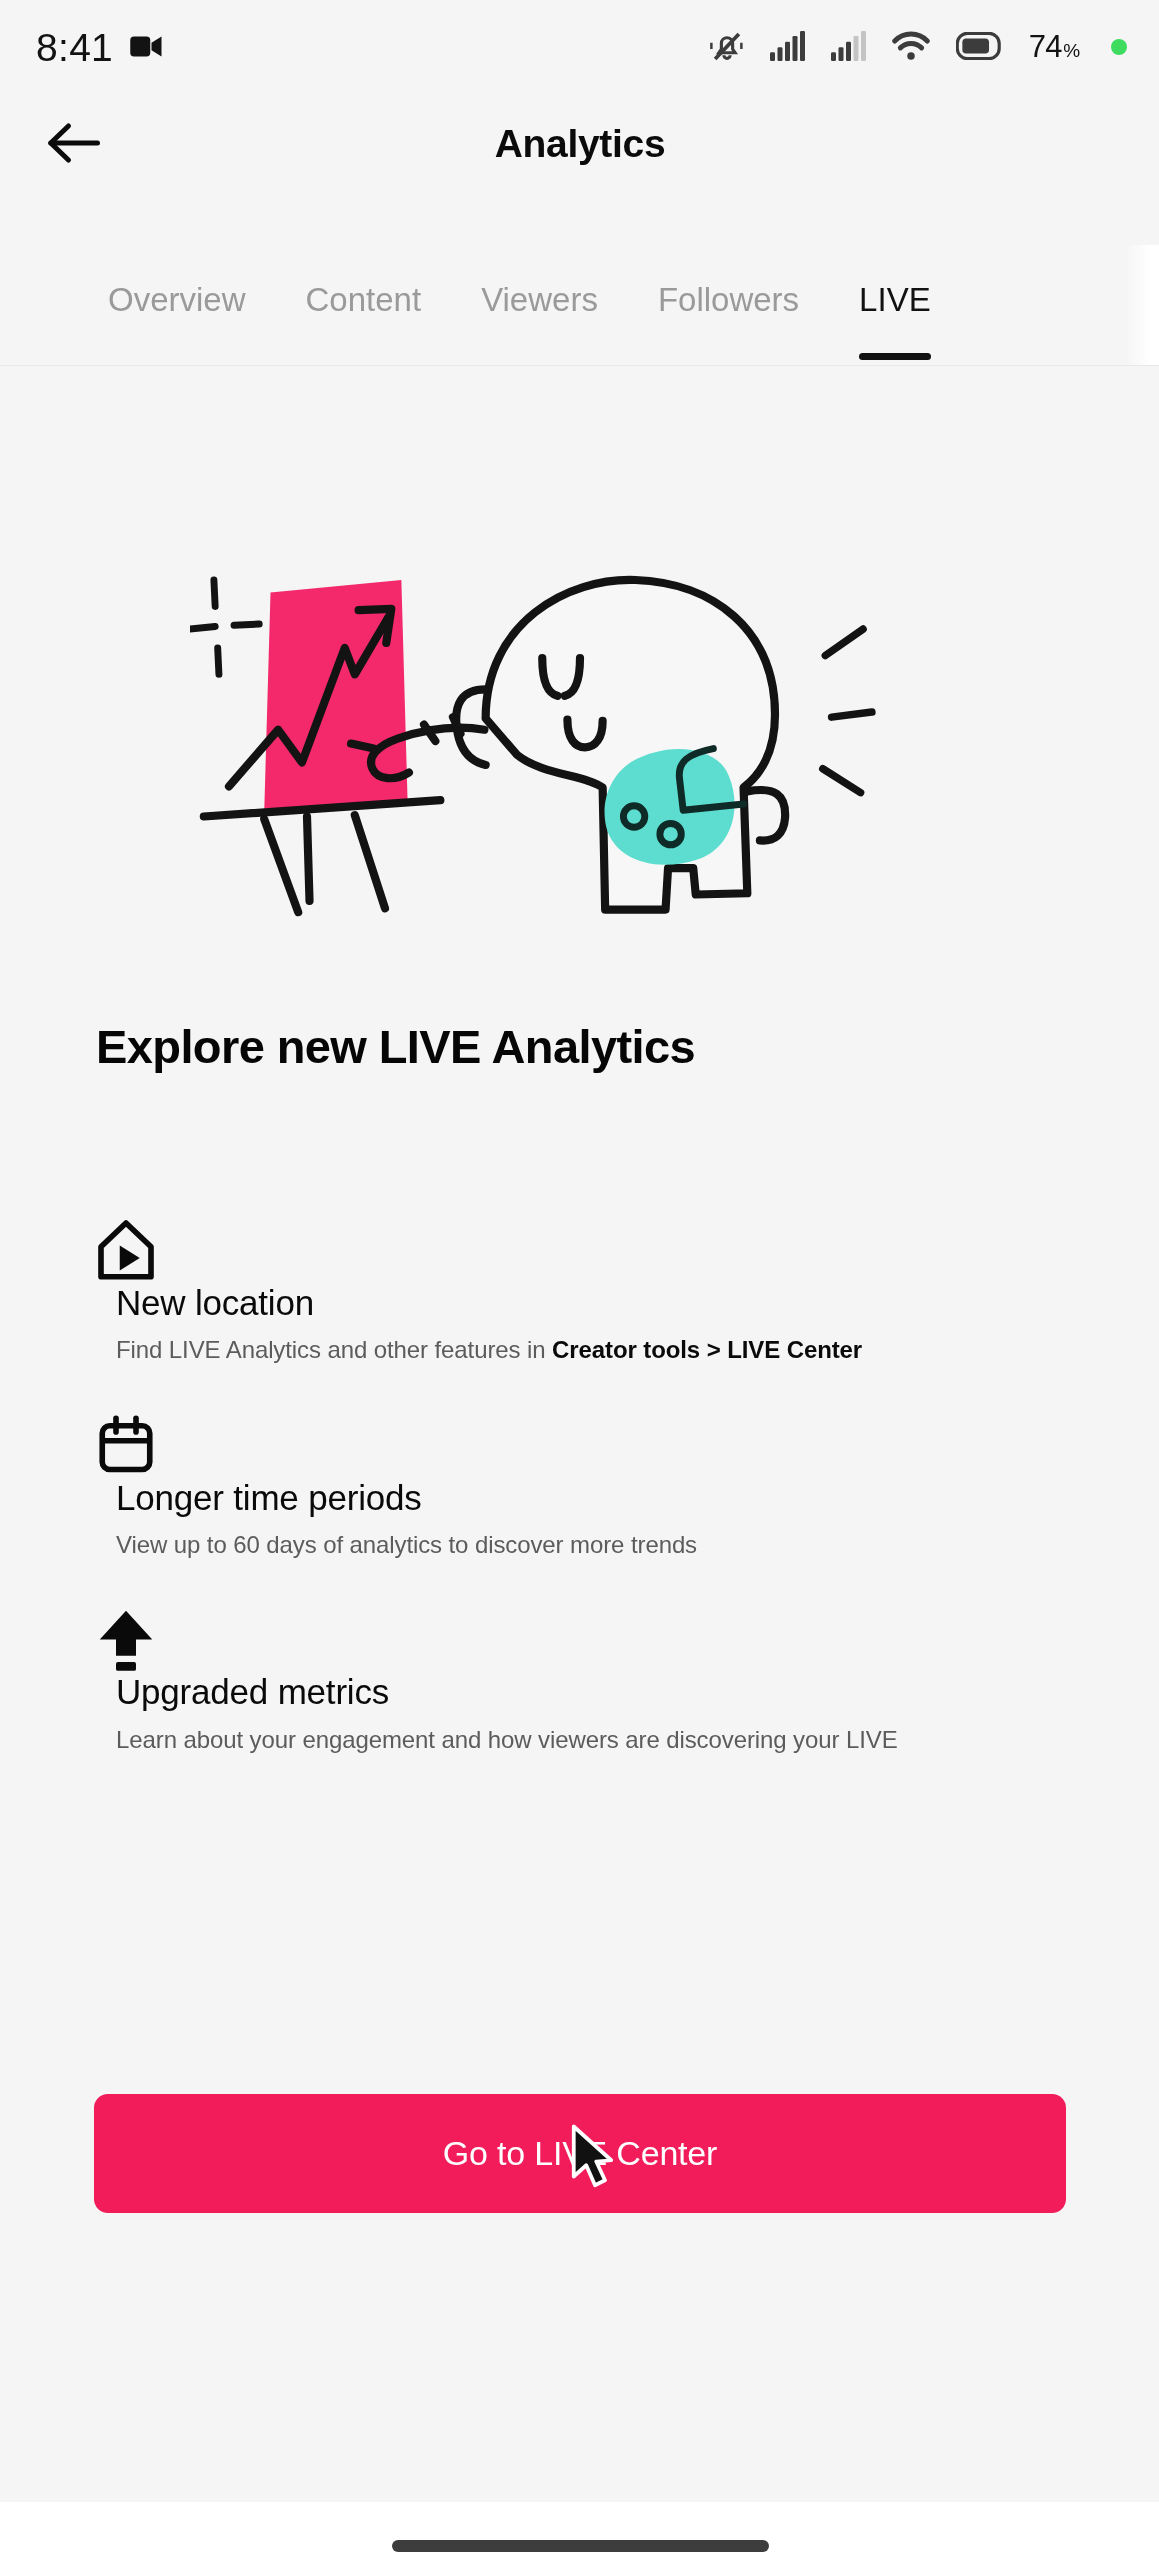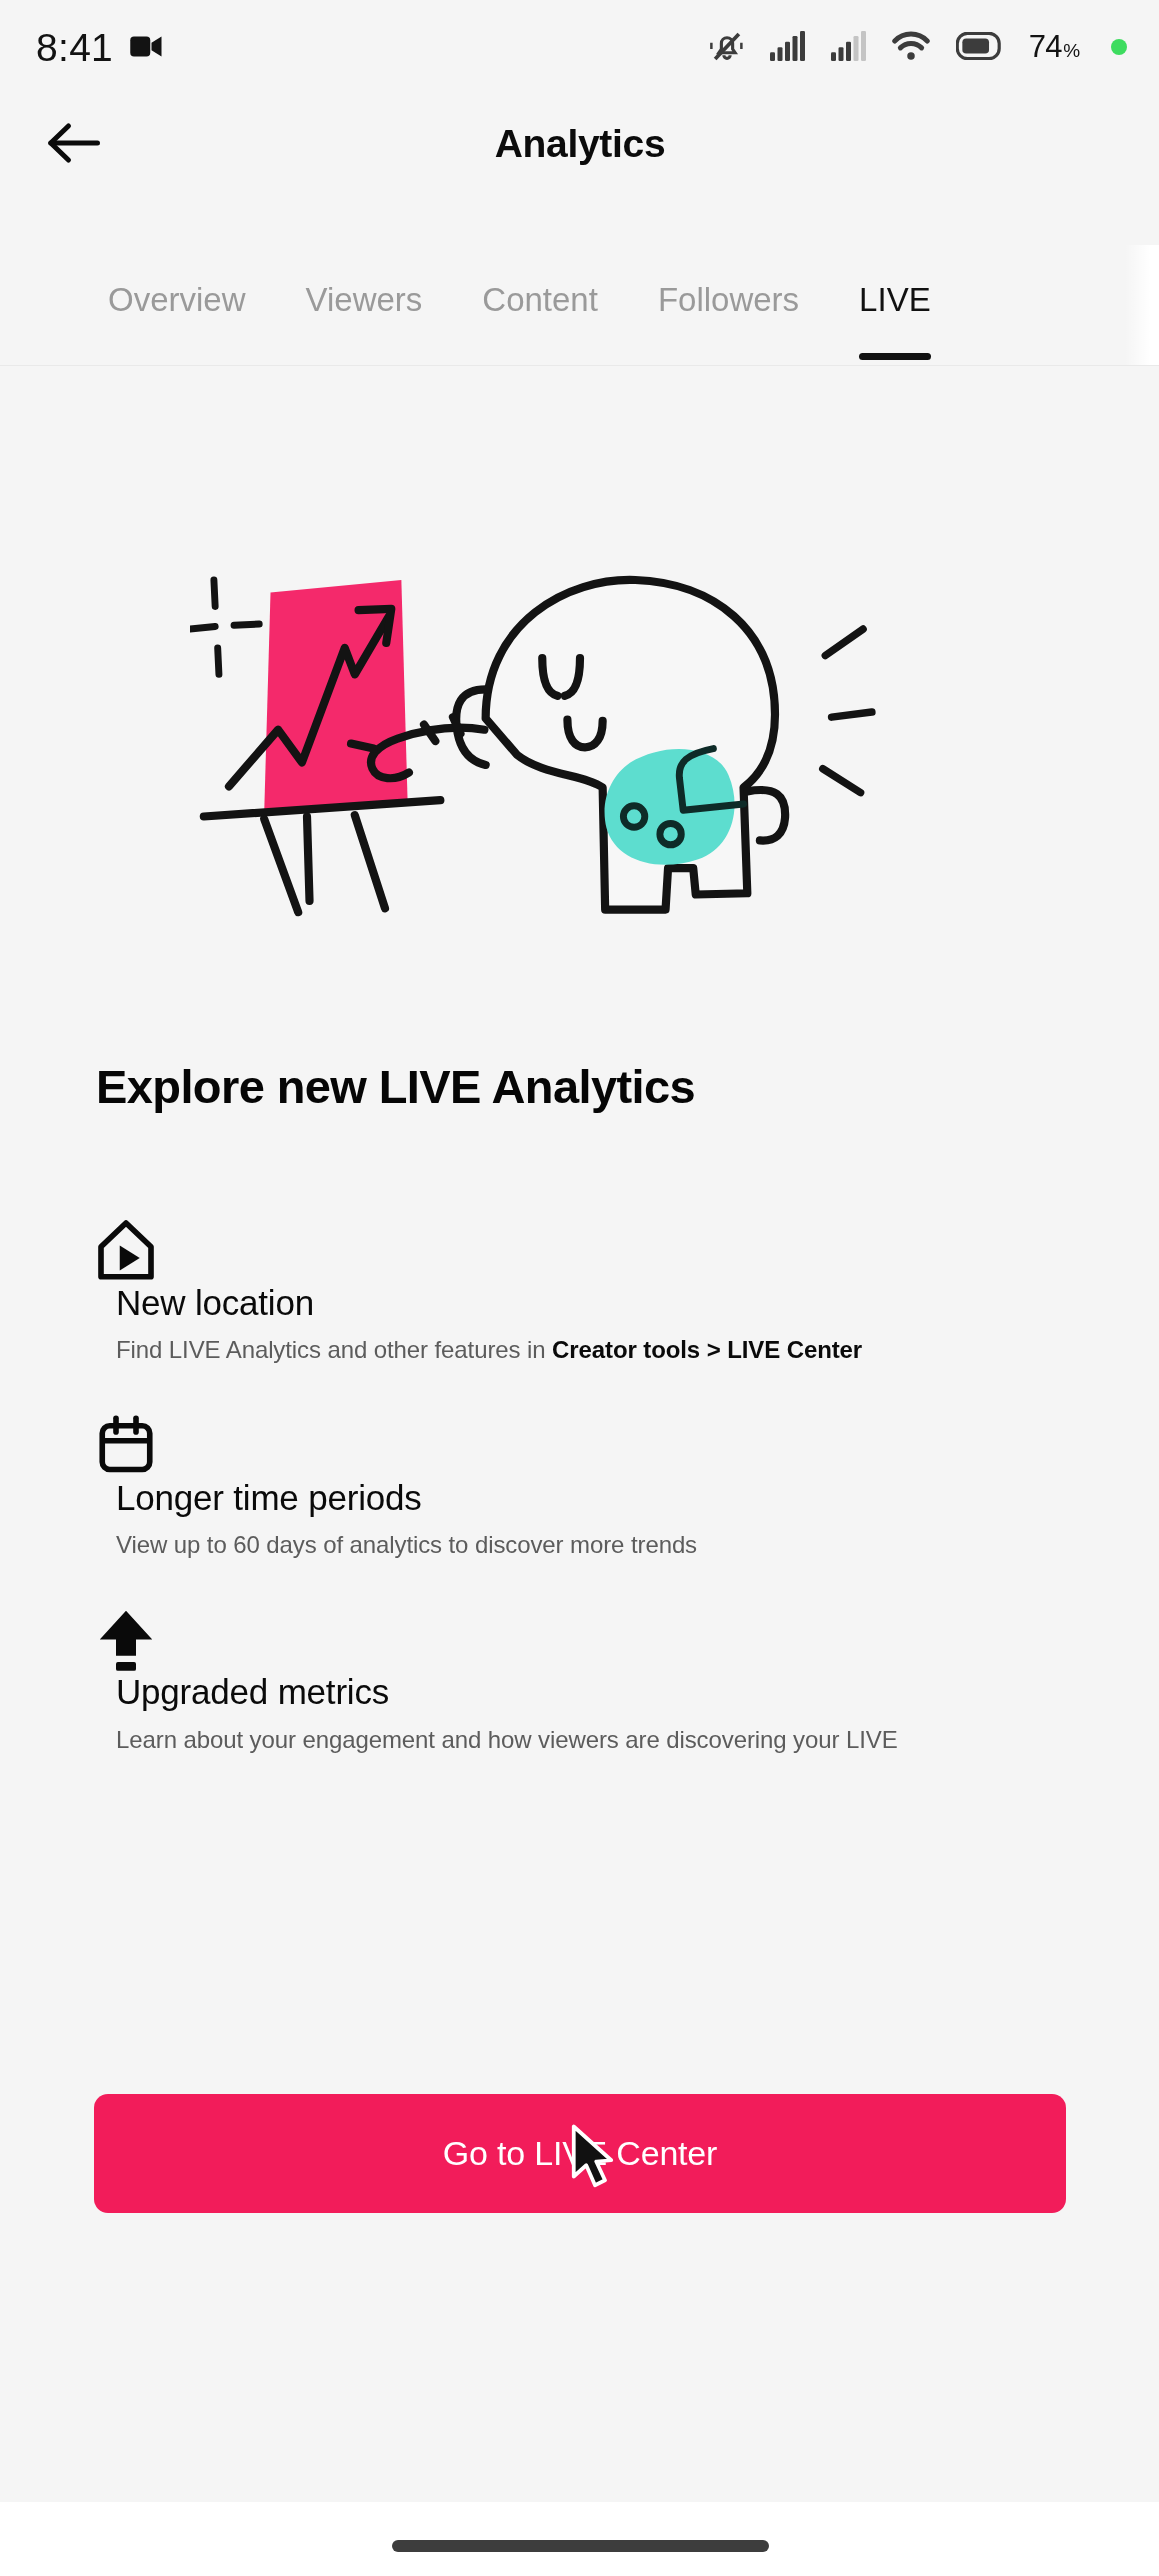--- a/index.html
+++ b/index.html
@@ -138,21 +138,20 @@
   
   .headline {
     position: absolute;
     top: 1019px;
     left: 96px;
     width: 1006px;
     font-size: 47px;
     font-weight: bold;
     color: #060606;
     letter-spacing: -0.6px;
-    margin-top: 40px;
   }
 
   
   .features {
     position: absolute;
     top: 1214px;
     left: 96px;
     width: 994px;
   }
   .feature {
@@ -319,22 +318,22 @@
           <polyline points="34,6 6,33 34,60" fill="none" stroke="#0b0b0b" stroke-width="8" stroke-linecap="round" stroke-linejoin="round"></polyline>
         </svg>
       </span>
     </div>
     <div class="header-title">Analytics</div>
   </div>
 
   <div class="tabbar">
     <div class="tabs-inner">
       <div class="tab">Overview</div>
+      <div class="tab">Content</div>
       <div class="tab">Viewers</div>
-      <div class="tab">Content</div>
       <div class="tab">Followers</div>
       <div class="tab active">LIVE</div>
     </div>
     <div class="tab-fade"></div>
   </div>
 
   <div class="illustration">
     <svg width="780" height="390" viewBox="0 0 1240 620">
       <g stroke="#131313" stroke-width="11" stroke-linecap="round" stroke-linejoin="round" fill="none">
 

